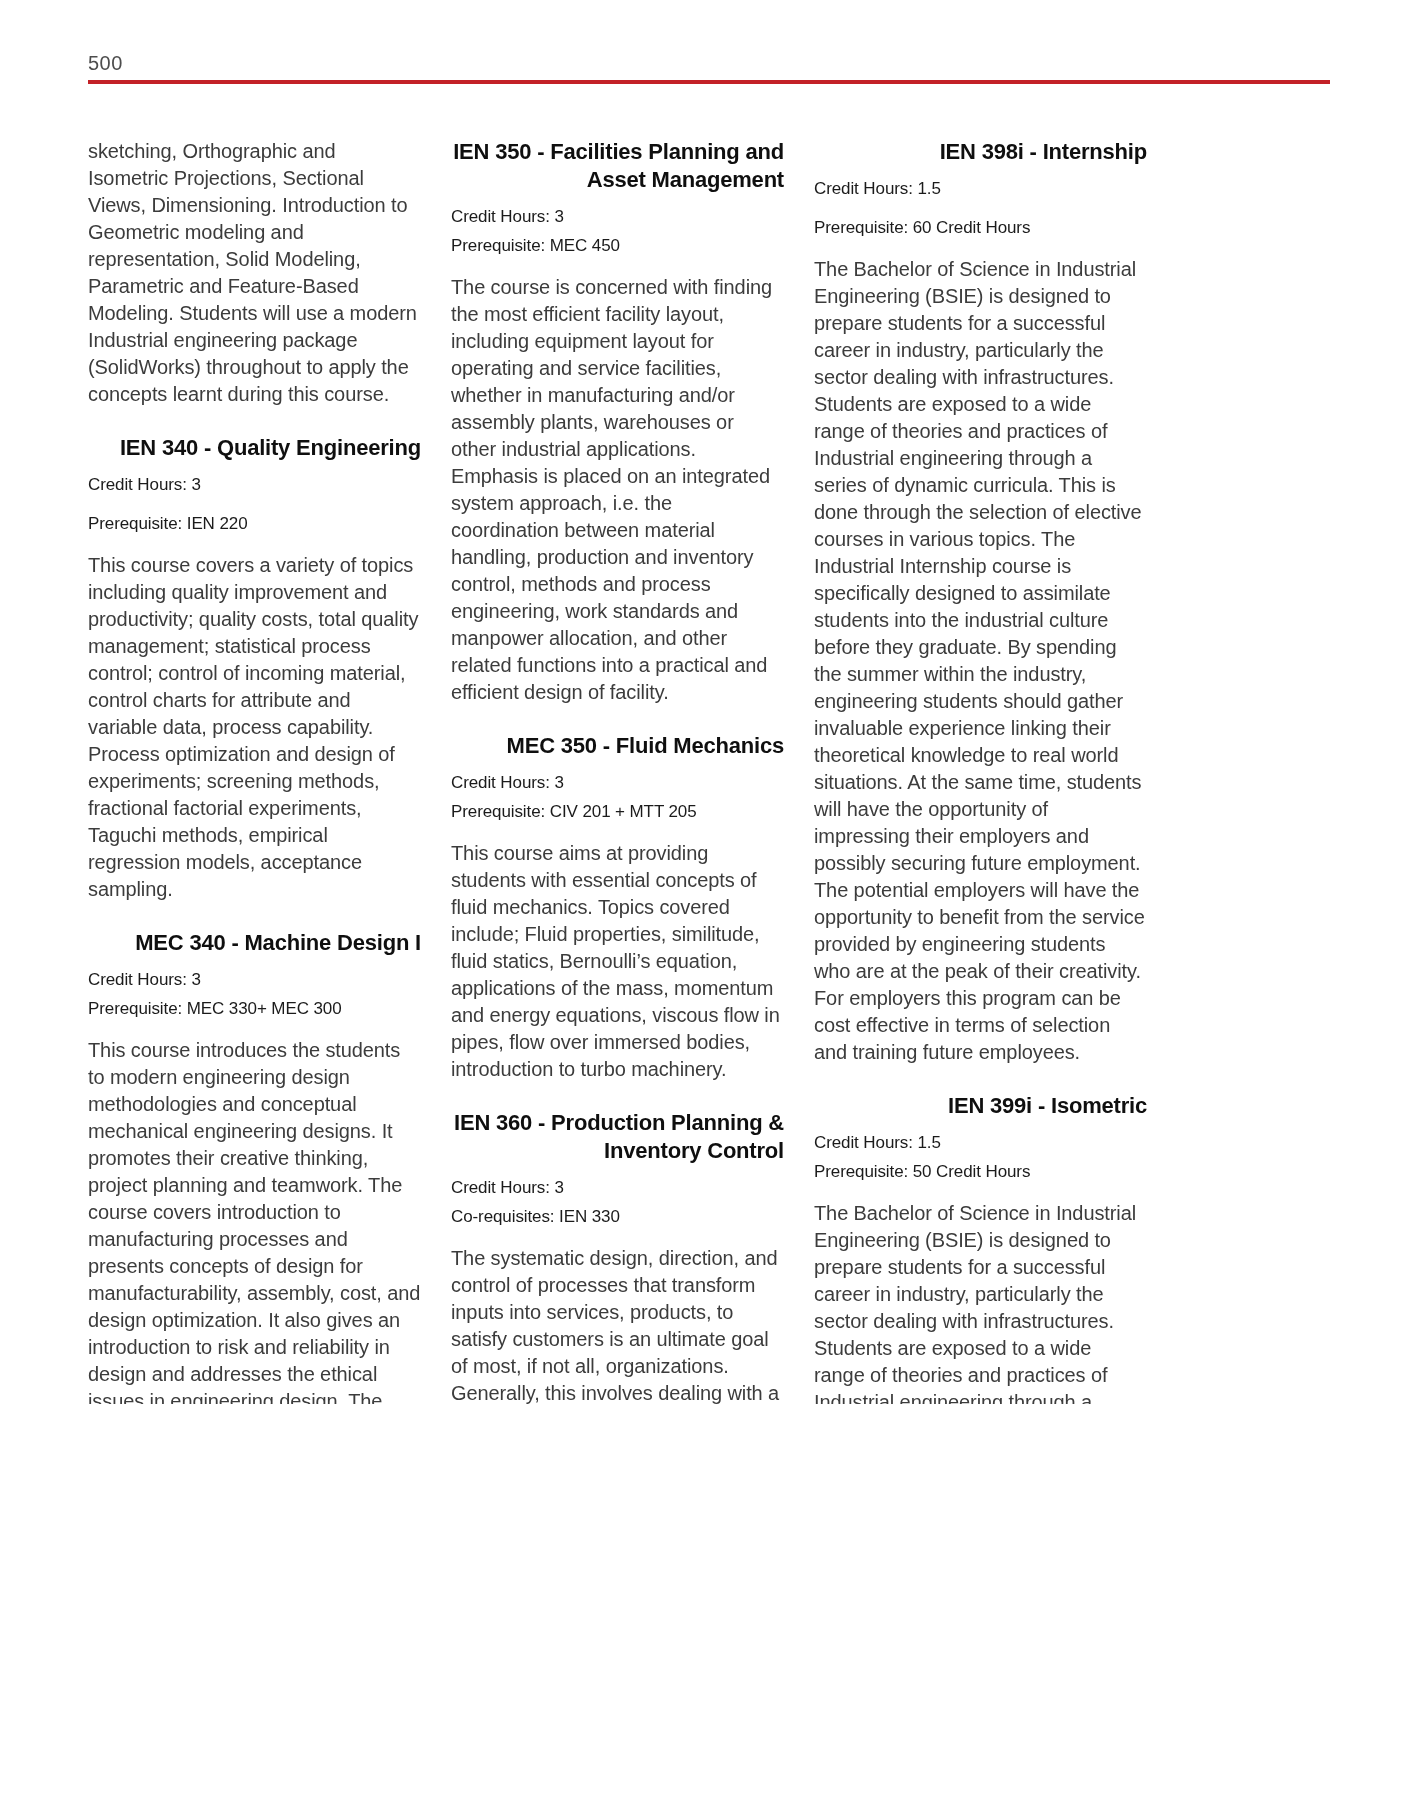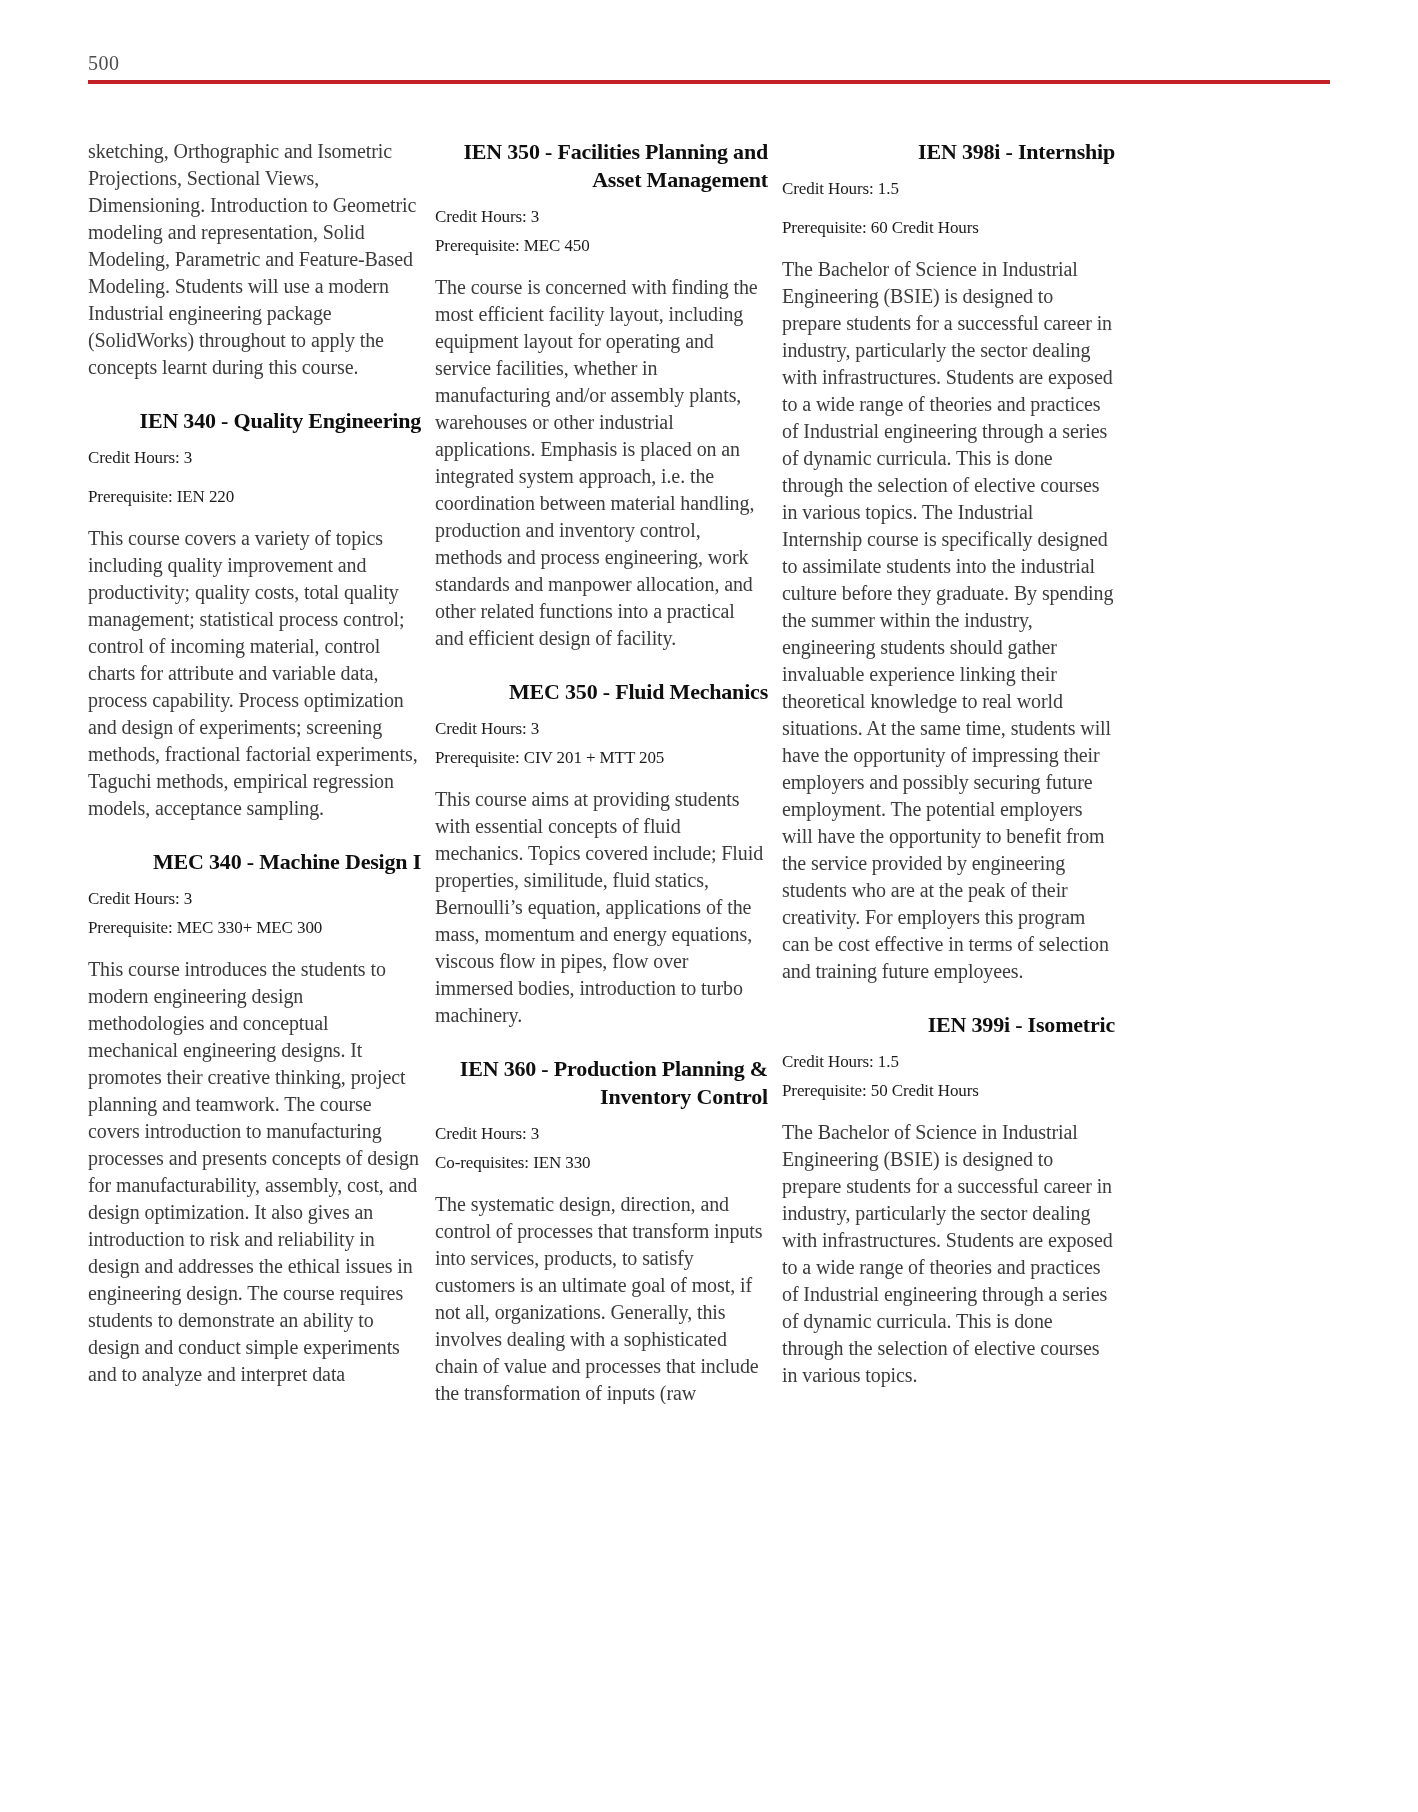--- a/index.html
+++ b/index.html
@@ -1,21 +1,21 @@
 <!DOCTYPE html>
 <html><head>
 <meta charset="utf-8">
 <style>
   html, body { margin: 0; padding: 0; background: #ffffff; }
   .page {
     position: relative;
     width: 1418px;
     height: 1404px;
     background: #ffffff;
-    font-family: Liberation Serif, serif;
+    font-family: Liberation Sans, sans-serif;
     overflow: hidden;
   }
   .page-number {
     position: absolute;
     left: 88px;
     top: 52px;
     font-size: 20px;
     color: #4d4d4d;
     letter-spacing: 0.5px;
   }
@@ -26,21 +26,21 @@
     width: 1242px;
     height: 4px;
     background: #c32127;
   }
   .content {
     position: absolute;
     left: 88px;
     top: 138px;
     width: 1060px;
     display: flex;
-    gap: 14px;
+    gap: 30px;
   }
   .col { width: 333px; }
   .para, .desc {
     font-size: 20px;
     line-height: 27px;
     color: #3c3c3c;
     letter-spacing: -0.1px;
     margin: 0 0 14px 0;
   }
   .course-title {

